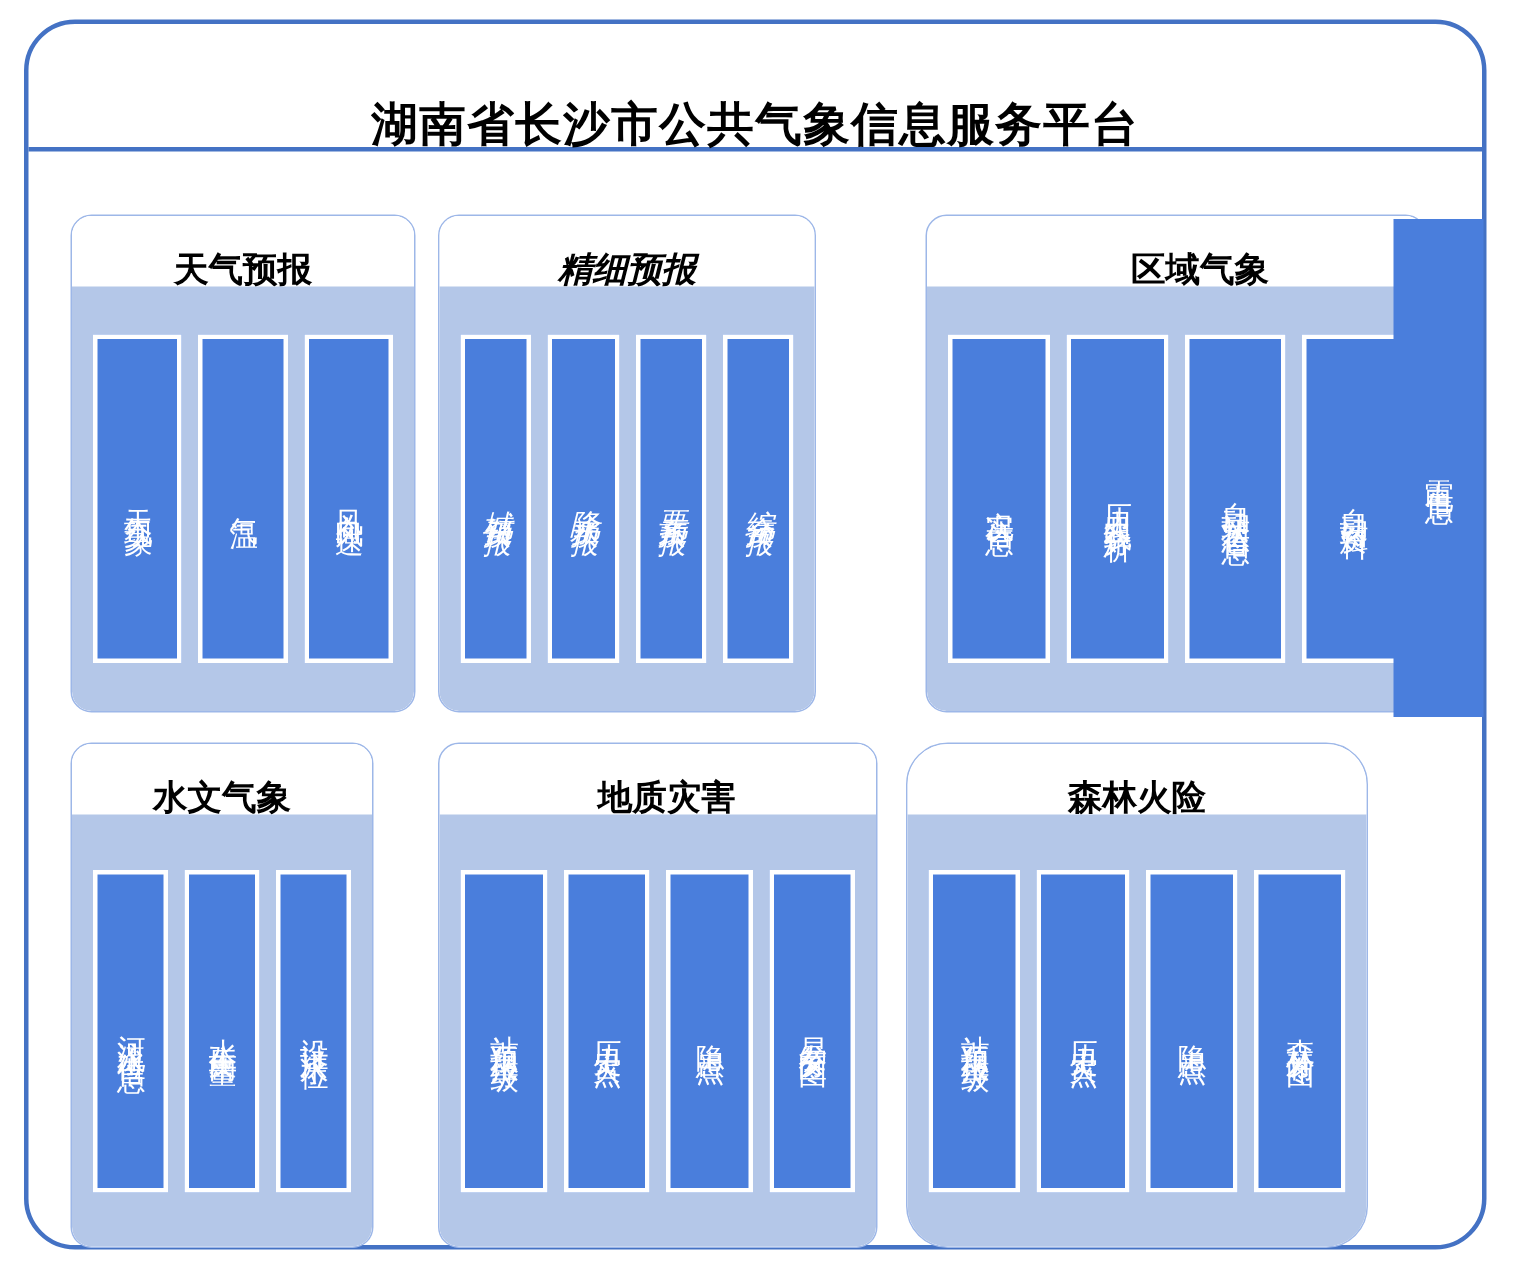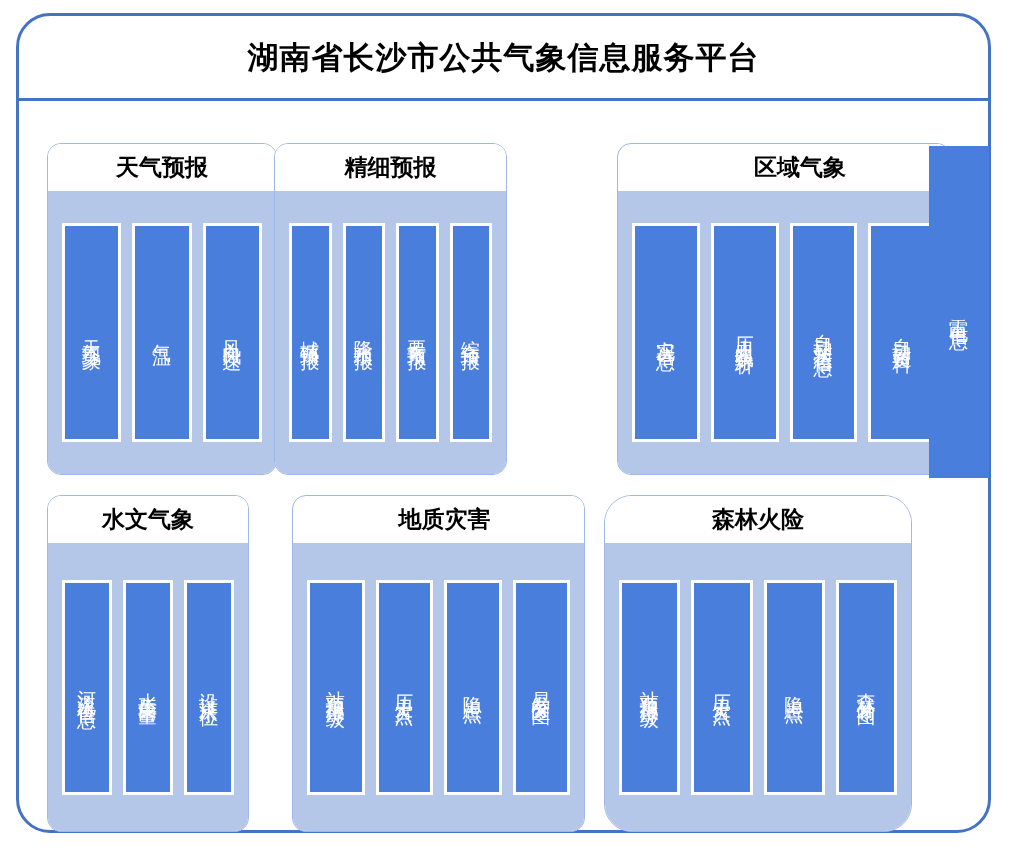--- a/index.html
+++ b/index.html
@@ -30,21 +30,21 @@
 
   #title-bar {
     position: absolute;
     left: 0;
     top: 0;
     right: 0;
     height: 85px;
     border-bottom: 3px solid #4472C4;
     box-sizing: border-box;
     display: flex;
-    align-items: center;
+    align-items: flex-end;
     justify-content: center;
   }
   #app-title {
     font-size: 31px;
     font-weight: bold;
     color: #000000;
     letter-spacing: 1px;
     line-height: 1;
     white-space: nowrap;
   }
@@ -63,21 +63,21 @@
     position: absolute;
     box-sizing: border-box;
     border: 1px solid #9DB7E8;
     border-radius: 14px;
     background: #ffffff;
     overflow: hidden;
   }
   .panel-header {
     height: 47px;
     display: flex;
-    align-items: center;
+    align-items: flex-end;
     justify-content: center;
     background: #ffffff;
   }
   .panel-title {
     font-size: 23px;
     font-weight: bold;
     color: #000000;
     white-space: nowrap;
     line-height: 1;
   }
@@ -131,21 +131,21 @@
     height: 332px;
     background: #4A7EDC;
     display: flex;
     align-items: center;
     justify-content: center;
   }
   #lightning-bar .item-label { font-size: 19px; letter-spacing: 4px; }
 
   
   #panel-0 { left: 28px;  top: 42px;  width: 230px; height: 332px; }
-  #panel-1 { left: 255px; top: 42px;  width: 233px; height: 332px; }
+  #panel-1 { left: 273px; top: 42px;  width: 252px; height: 332px; font-style: italic; }
   #panel-2 { left: 598px; top: 42px;  width: 334px; height: 332px; padding-left: 32px; }
   #panel-3 { left: 28px;  top: 394px; width: 202px; height: 337px; }
   #panel-4 { left: 273px; top: 394px; width: 293px; height: 337px; padding-left: 12px; }
   #panel-5 { left: 585px; top: 394px; width: 308px; height: 337px; border-radius: 28px; }
 </style>
 </head>
 <body>
 
 <div id="app-frame">
 

